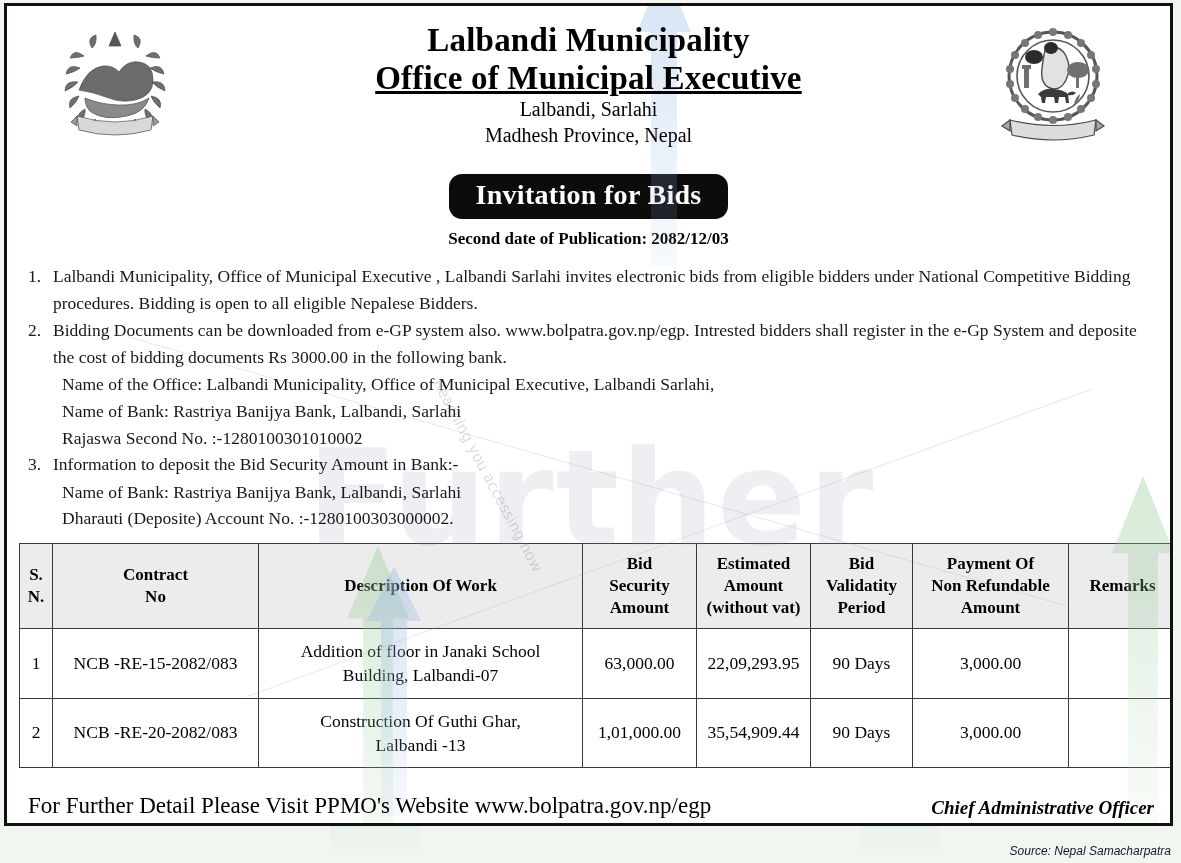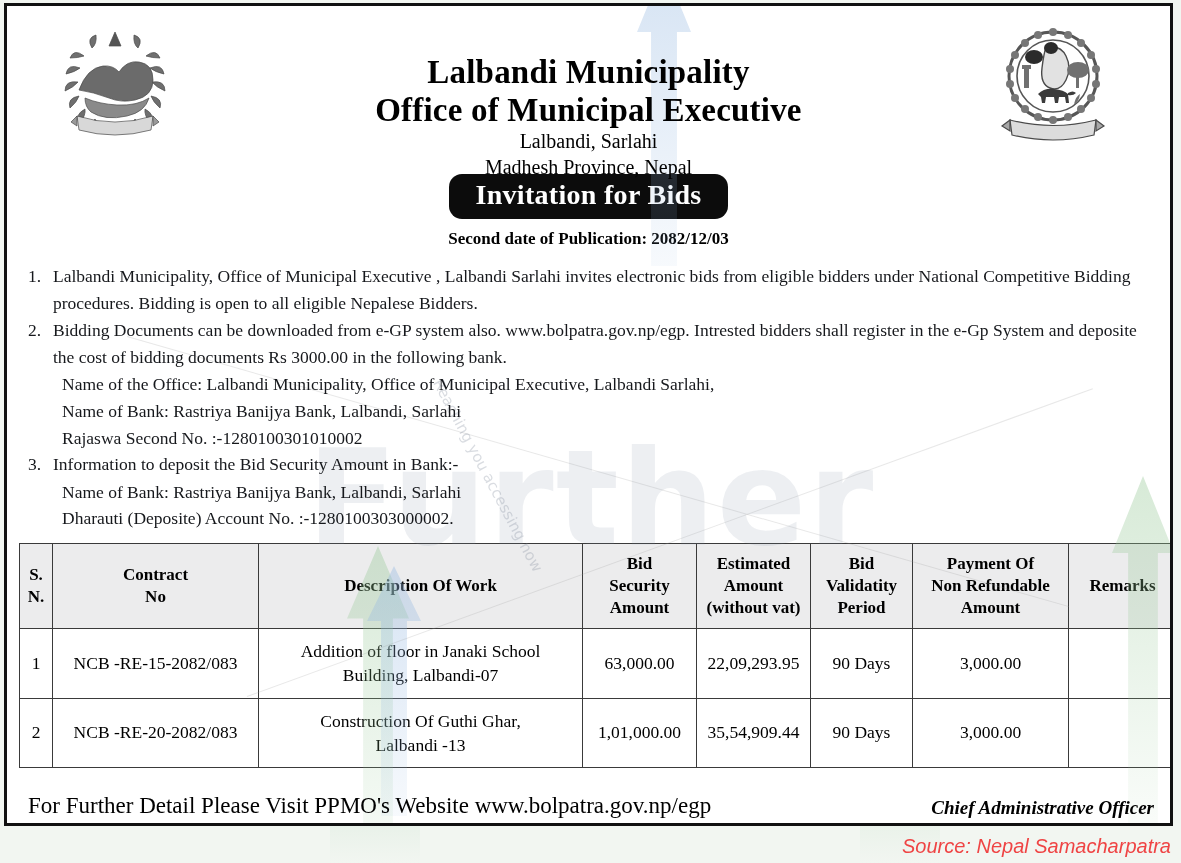--- a/index.html
+++ b/index.html
@@ -99,33 +99,33 @@
   .emblem {
     position: absolute;
     top: 14px;
   }
   #emblem-left { left: 52px; }
   #emblem-right { right: 62px; top: 18px; }
 
   #title-block {
     text-align: center;
     padding-top: 6px;
-    margin-top: 32px;
   }
   .title-line1 {
     font-size: 33px;
     font-weight: 700;
     line-height: 1.14;
     letter-spacing: 0.2px;
   }
   .title-line2 {
     font-size: 33px;
     font-weight: 700;
     line-height: 1.14;
     letter-spacing: 0.2px;
+    text-decoration: underline;
   }
   .title-line3, .title-line4 {
     font-size: 20px;
     font-weight: 400;
     line-height: 1.28;
   }
 
   
   #ribbon-wrap {
     text-align: center;
@@ -232,22 +232,22 @@
     font-style: italic;
   }
 
   
   #source-caption {
     position: absolute;
     right: 10px;
     bottom: 5px;
     font-family: "Liberation Sans", sans-serif;
     font-style: italic;
-    font-size: 20px;
-    color: #ef4444;
+    font-size: 12px;
+    color: #0f172a;
   }
 </style>
 </head>
 <body>
 
 <div id="backdrop">
   <div class="bg-wash" style="left:330px;top:770px;width:90px;height:93px;"></div>
   <div class="bg-wash" style="left:860px;top:760px;width:80px;height:103px;"></div>
 </div>
 

